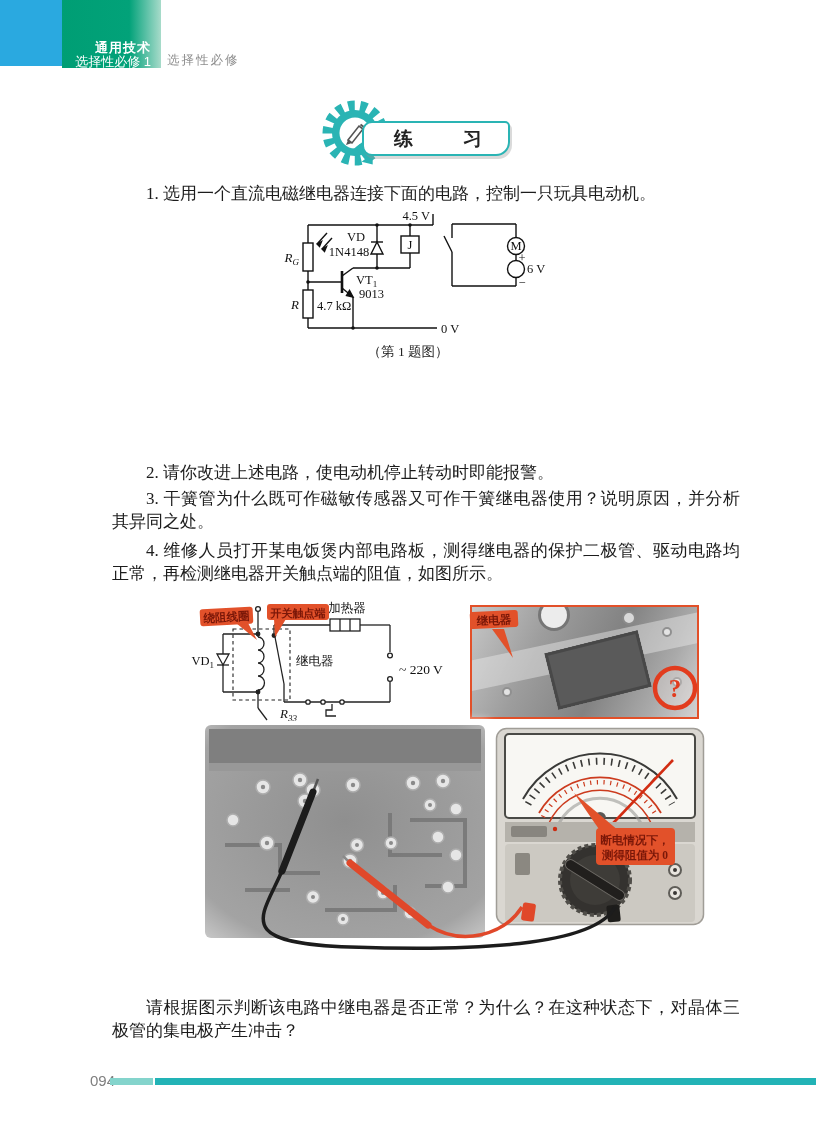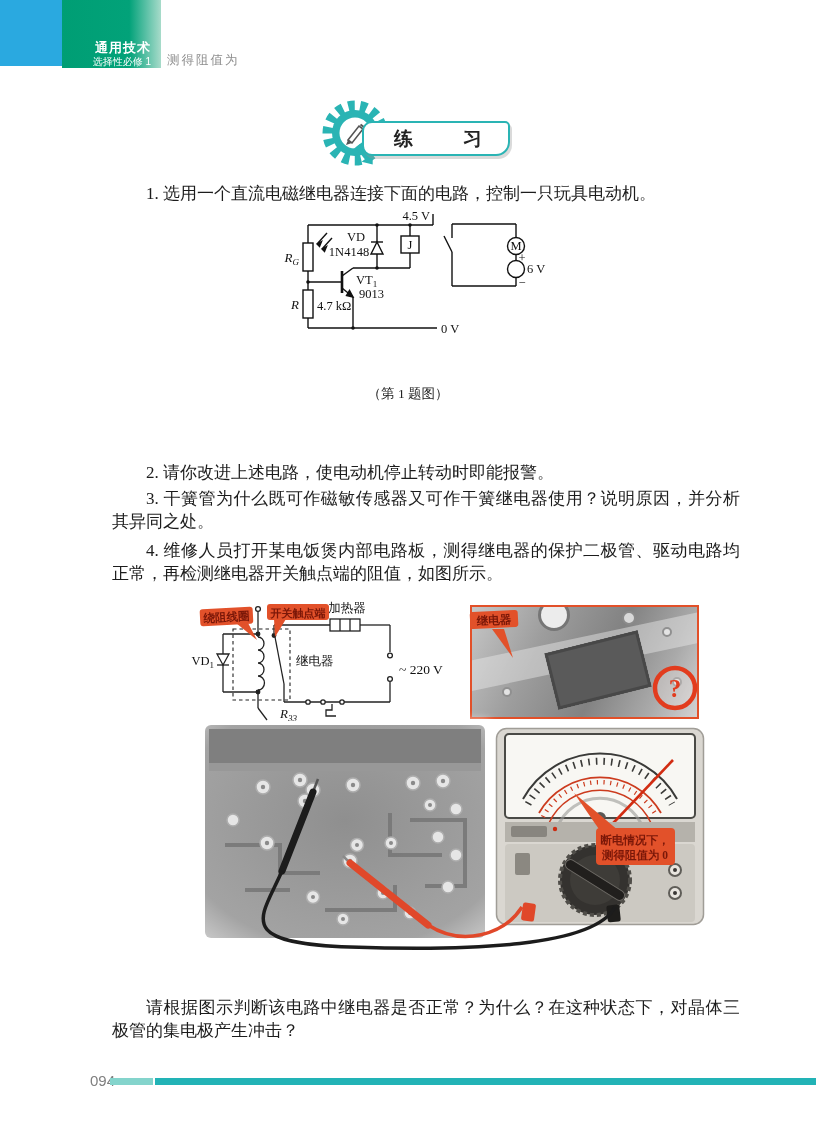--- a/index.html
+++ b/index.html
@@ -6,36 +6,36 @@
   html,body { background:#ffffff; }
   .page { position:relative; width:816px; height:1145px; margin:0 auto; background:#fff;
           font-family:"Liberation Serif", serif; color:#1c1c1c; overflow:hidden; }
 
   
   .hdr-blue  { position:absolute; left:0; top:0; width:62px; height:66px; background:#2aa9e0; }
   .hdr-green { position:absolute; left:62px; top:0; width:99px; height:68px;
                background:linear-gradient(90deg,#009e74 0%,#02a279 68%,#5fc2a8 86%,#a8dbca 100%);
                color:#fff; font-family:"Liberation Sans",sans-serif; text-align:right; padding:40px 10px 12px 0; }
   .hdr-course { font-size:13px; font-weight:bold; letter-spacing:1px; line-height:15px; }
-  .hdr-module { font-size:10px; line-height:13px; }
+  .hdr-module { font-size:13px; line-height:13px; }
   .hdr-subject { position:absolute; left:167px; top:52px; font-family:"Liberation Sans",sans-serif;
                  font-size:12.5px; color:#8d8d8d; letter-spacing:2px; }
 
   
   .title-box { position:absolute; left:362px; top:121px; width:148px; height:35px; background:#fff;
                border:2.5px solid #2ab4b4; border-radius:10px 5px 14px 10px;
                box-shadow:2px 3px 0 rgba(150,150,150,.35);
                display:flex; align-items:center; justify-content:space-between; padding:0 26px 0 30px;
                font-family:"Liberation Sans",sans-serif; font-weight:bold; font-size:19px; color:#222; }
   .gear-svg { position:absolute; left:312px; top:98px; }
 
   
   .para { position:absolute; left:112px; width:628px; font-size:17px; line-height:22.5px;
           text-align:justify; text-indent:2em; }
-  .caption { position:absolute; left:0; width:816px; text-align:center; font-size:13.5px; color:#222;margin-top:42px; }
+  .caption { position:absolute; left:0; width:816px; text-align:center; font-size:13.5px; color:#222; }
 
   svg text { font-family:"Liberation Serif", serif; }
   .lab   { font-size:12.5px; fill:#111; }
   .labi  { font-size:13px; font-style:italic; fill:#111; }
   .sub   { font-size:9px; }
   .cjk   { font-size:12.5px; fill:#111; }
 
   
   .fig4 { position:absolute; left:170px; top:595px; width:550px; height:372px; }
   .relay-photo { position:absolute; left:300px; top:10px; width:229px; height:114px;
@@ -65,21 +65,21 @@
 </head>
 <body>
 
 <div class="page">
 
   <div class="hdr-blue"></div>
   <div class="hdr-green">
     <div class="hdr-course">通用技术</div>
     <div class="hdr-module">选择性必修 1</div>
   </div>
-  <div class="hdr-subject">测得阻值为</div>
+  <div class="hdr-subject">选择性必修</div>
 
   <svg class="gear-svg" width="86" height="74" viewBox="0 0 86 74">
     <circle cx="43" cy="35" r="27" fill="none" stroke="#2ab4b4" stroke-width="11" stroke-dasharray="6.5 5.5"></circle>
     <circle cx="43" cy="35" r="23" fill="#2ab4b4"></circle>
     <circle cx="43" cy="35" r="15.5" fill="#ffffff"></circle>
     <g>
       <polygon points="36,42 47,28 51,31 40,45" fill="#fff" stroke="#555" stroke-width="1.6"></polygon>
       <polygon points="36,42 40,45 34,47" fill="#555"></polygon>
       <line x1="48.5" y1="26.5" x2="52.5" y2="29.5" stroke="#555" stroke-width="2"></line>
     </g>

